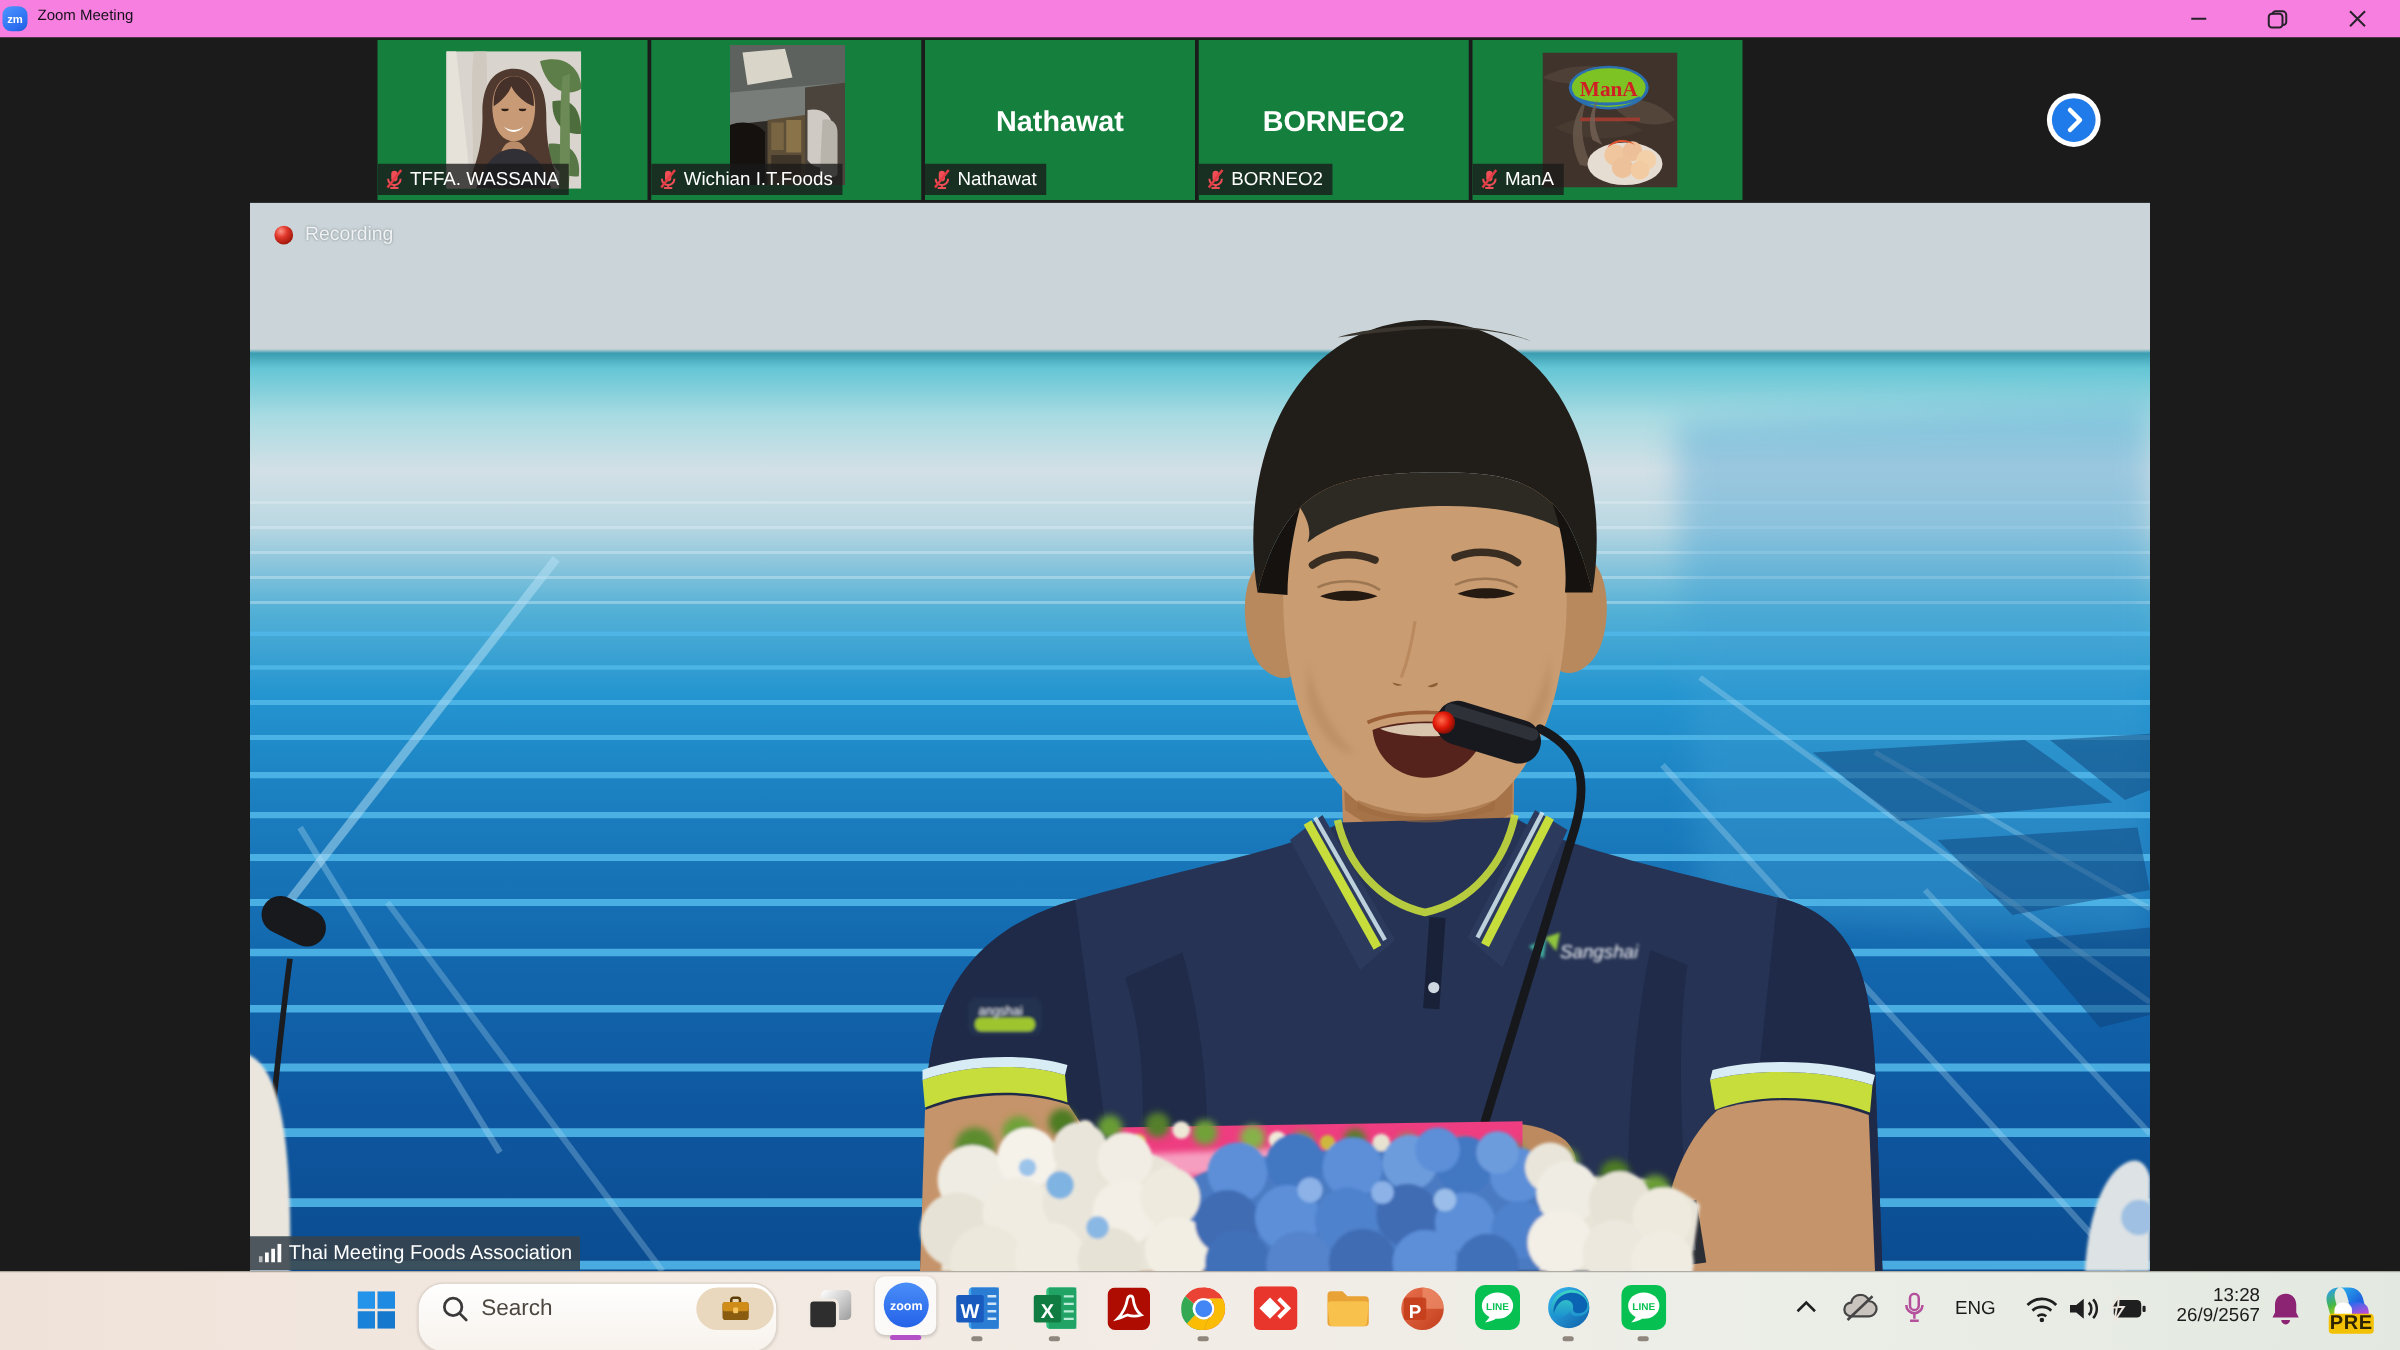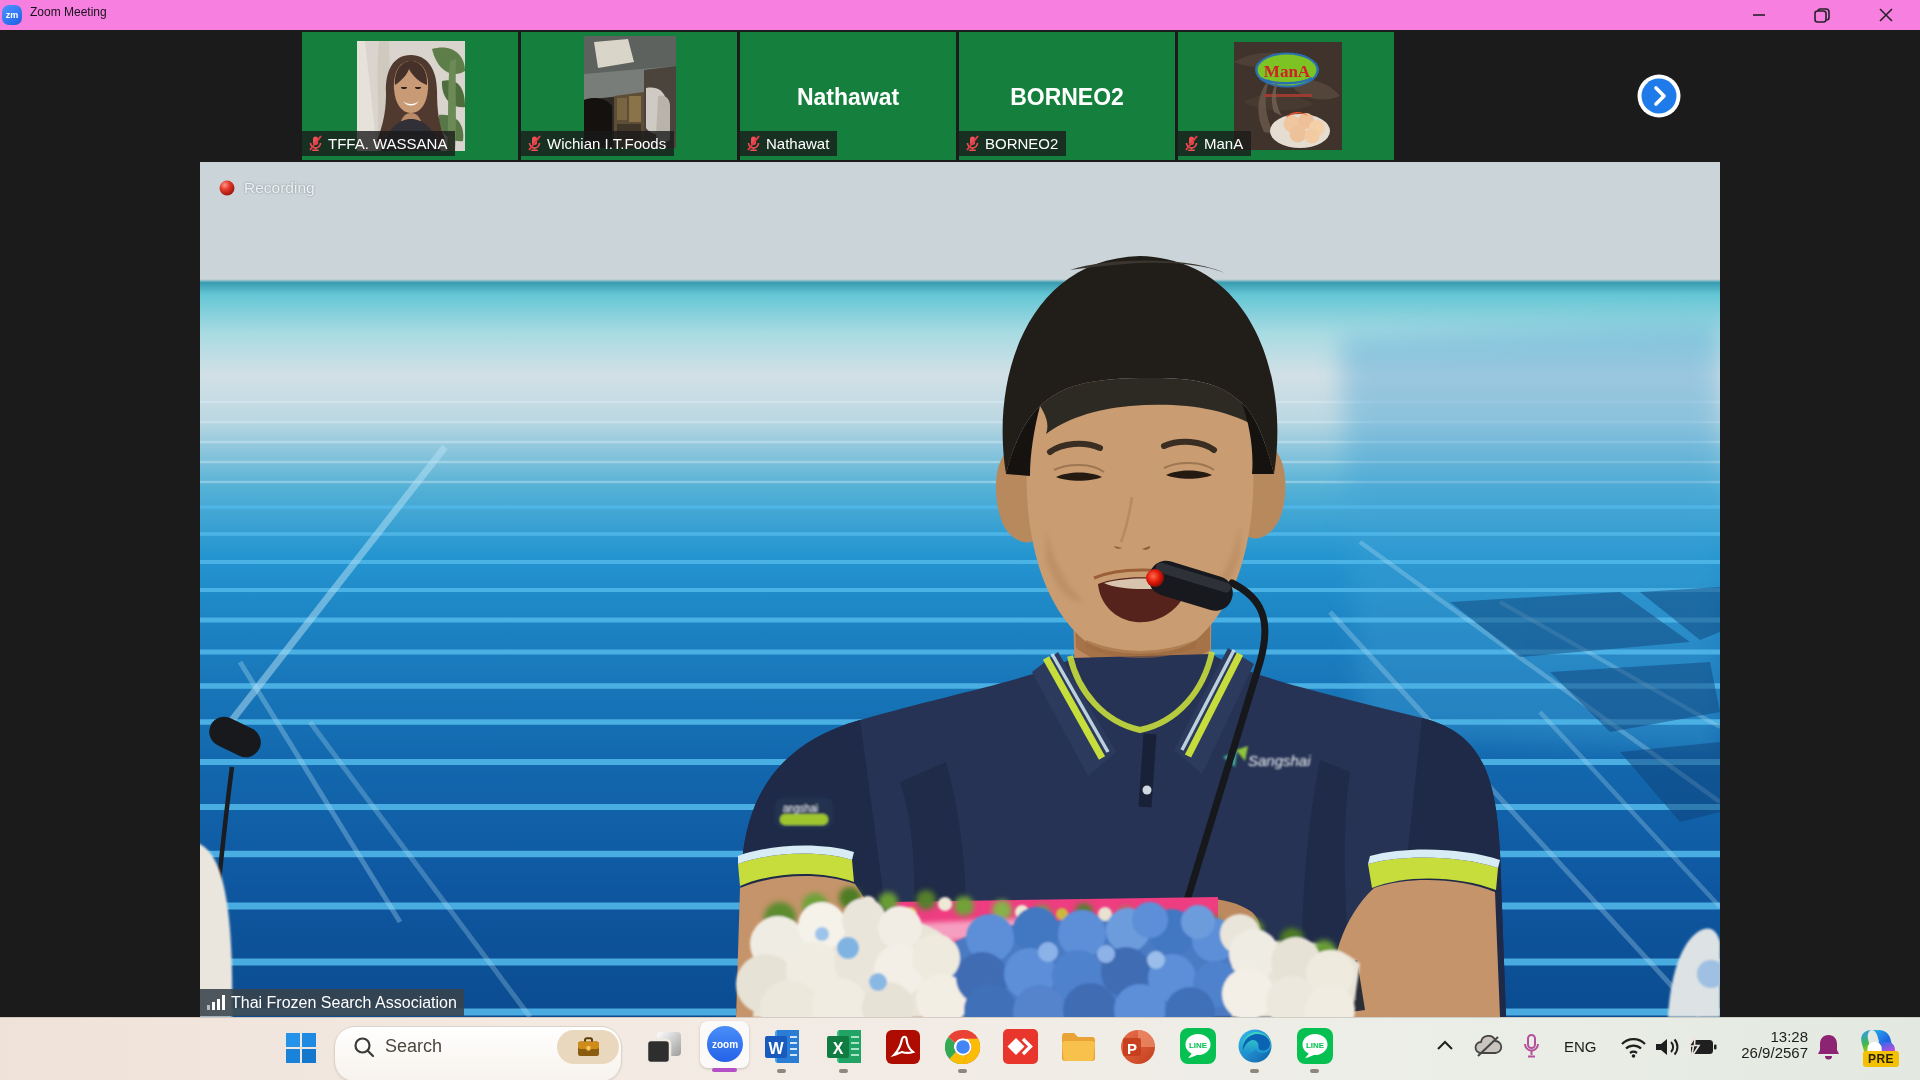--- a/index.html
+++ b/index.html
@@ -448,21 +448,21 @@
       </radialGradient>
     </defs>
   <circle cx="8" cy="8" r="7.5" fill="url(#recg)"></circle>
 </svg>
 <div id="rec">Recording</div>
 <div id="vlabel"><svg class="abs" style="left:7px;top:6px" width="19" height="15" viewBox="0 0 19 15">
   <rect x="0" y="10" width="3" height="5" fill="#b8bcbe"></rect>
   <rect x="5" y="7" width="3" height="8" fill="#fff"></rect>
   <rect x="10" y="4" width="3" height="11" fill="#fff"></rect>
   <rect x="15" y="0" width="3" height="15" fill="#fff"></rect>
-</svg><span style="margin-left:31px">Thai Frozen Search Association</span></div>
+</svg><span style="margin-left:31px">Thai Meeting Foods Association</span></div>
 
 <div id="taskbar"></div>
 
 <svg class="abs" style="left:286px;top:1033px" width="30" height="30" viewBox="0 0 30 30">
   <rect x="0" y="0" width="14" height="14" fill="#2493ea"></rect>
   <rect x="16" y="0" width="14" height="14" fill="#1e8ae2"></rect>
   <rect x="0" y="16" width="14" height="14" fill="#1a82d8"></rect>
   <rect x="16" y="16" width="14" height="14" fill="#1578cc"></rect>
 </svg>
 
@@ -662,13 +662,13 @@
       <stop offset="0" stop-color="#28b2ea"></stop>
         <stop offset="1" stop-color="#1f67e0"></stop>
       </linearGradient>
   </defs>
   <path d="M13 1 C5 1 1 6 2.5 13 L5.5 24 C7 29 10 31 15 31 L19 31 C15.5 30 13.5 28 12.5 24 L9 10 C8 5 10 1 13 1 Z" fill="url(#cp1)"></path>
   <path d="M13 1 h7 c6 0 10 3.5 11.5 9 l1.5 6 h-12 l-2 -7 c-1 -4 -3 -8 -6 -8 Z" fill="url(#cp3)"></path>
   <path d="M19 13 h9 c5 0 8 3 8 8 v5 c0 5 -3 8 -8 8 h-11 c3.5 -1 5.5 -3 5.5 -7 v-7 c0 -4 -1.5 -6 -3.5 -7 Z" fill="url(#cp2)"></path>
   <path d="M15.5 13 c4 0 7 2.5 7 6.5 v7 c0 4 -3 6.5 -7 6.5 c-4 0 -7 -2.5 -7 -6.5 v-7 c0 -4 3 -6.5 7 -6.5 Z" fill="#fff"></path>
 </svg>
 <div class="abs" style="left:1863px;top:1051px;width:36px;height:16px;border-radius:3px;background:#f2c103;
-  font-size:12px;font-weight:bold;color:#2e2500;text-align:center;line-height:16px;letter-spacing:0.5px;">PRE</div>
+  font-size:16px;font-weight:bold;color:#2e2500;text-align:center;line-height:16px;letter-spacing:0.5px;">PRE</div>
 
 </body></html>

